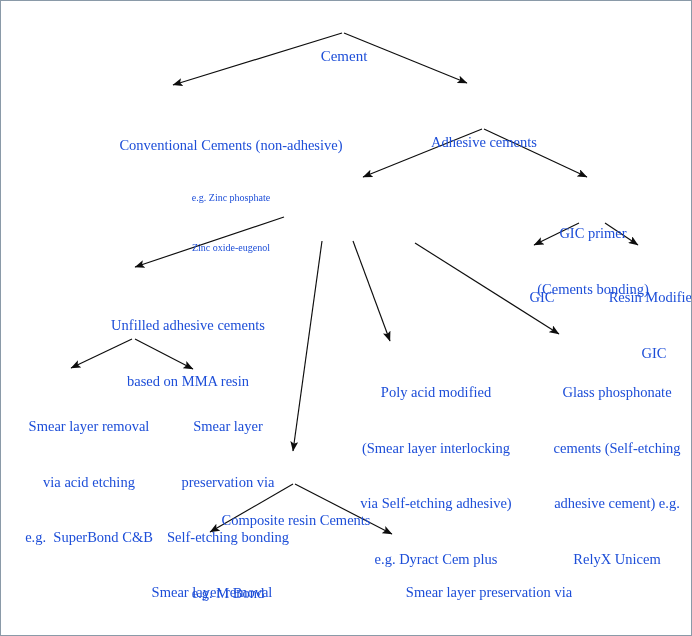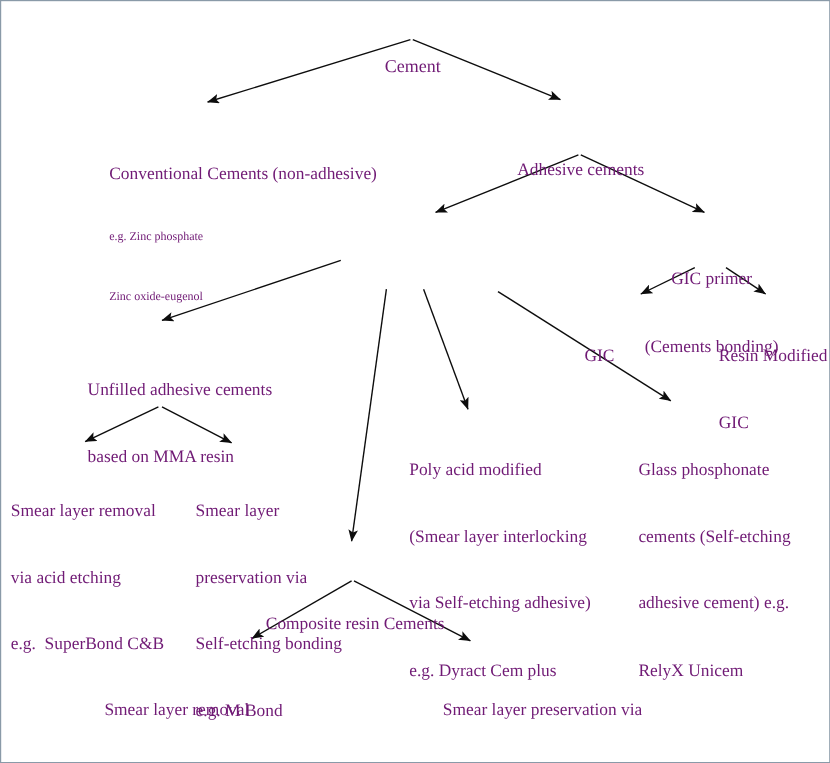--- a/index.html
+++ b/index.html
@@ -23,30 +23,30 @@
     position: absolute;
     left: 0;
     top: 0;
     width: 692px;
     height: 636px;
     pointer-events: none;
   }
   .node {
     position: absolute;
     font-family: "Liberation Serif", "DejaVu Serif", serif;
-    color: #701a75;
+    color: #1d4ed8;
     white-space: pre;
     line-height: 1.28;
   }
   .node .ln {
     display: block;
     white-space: pre;
   }
   .ctr { text-align: center; }
-  .lft { text-align: left; }
+  .lft { text-align: center; }
   
   .fs15 { font-size: 15px; }
   .fs14 { font-size: 14.5px; }
   .fs13 { font-size: 10px; }
 </style>
 </head>
 <body>
 
 <div id="page">
 

